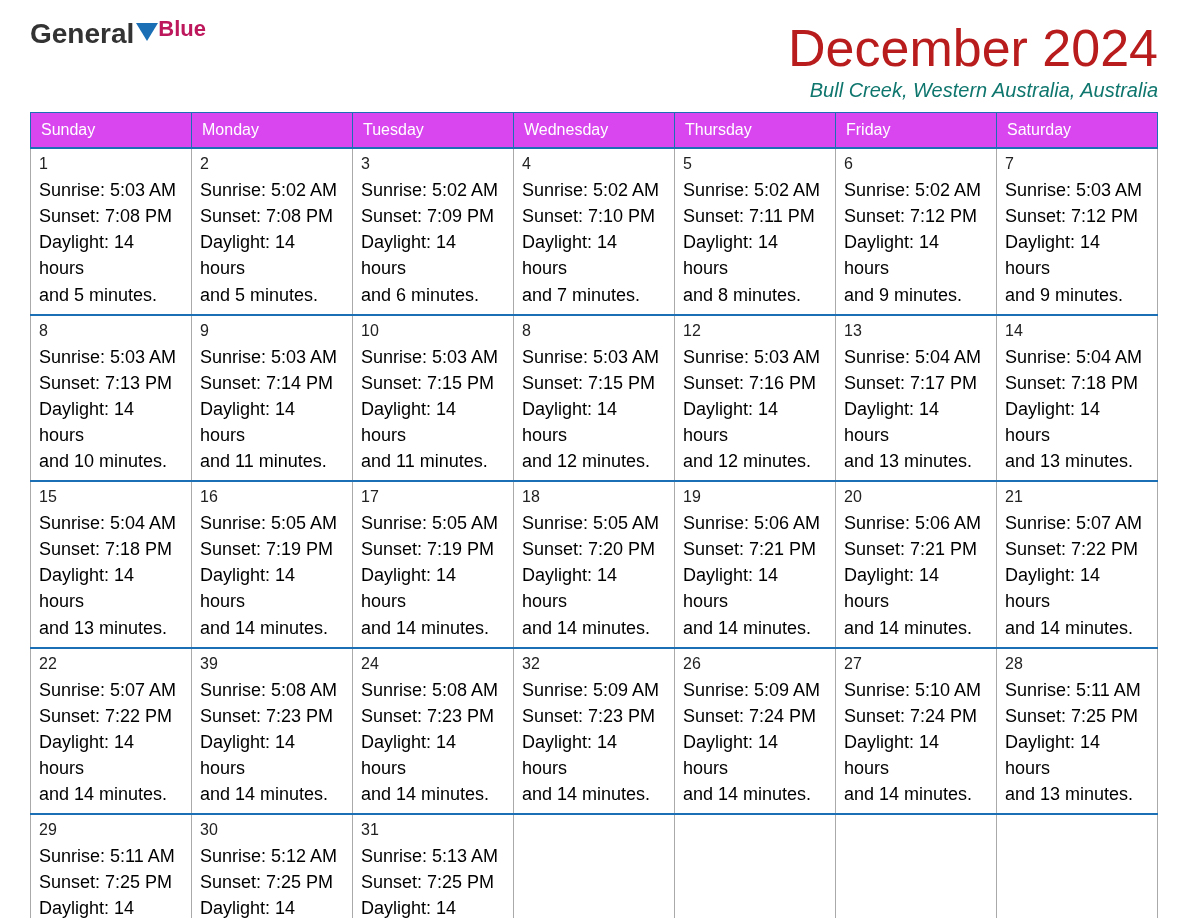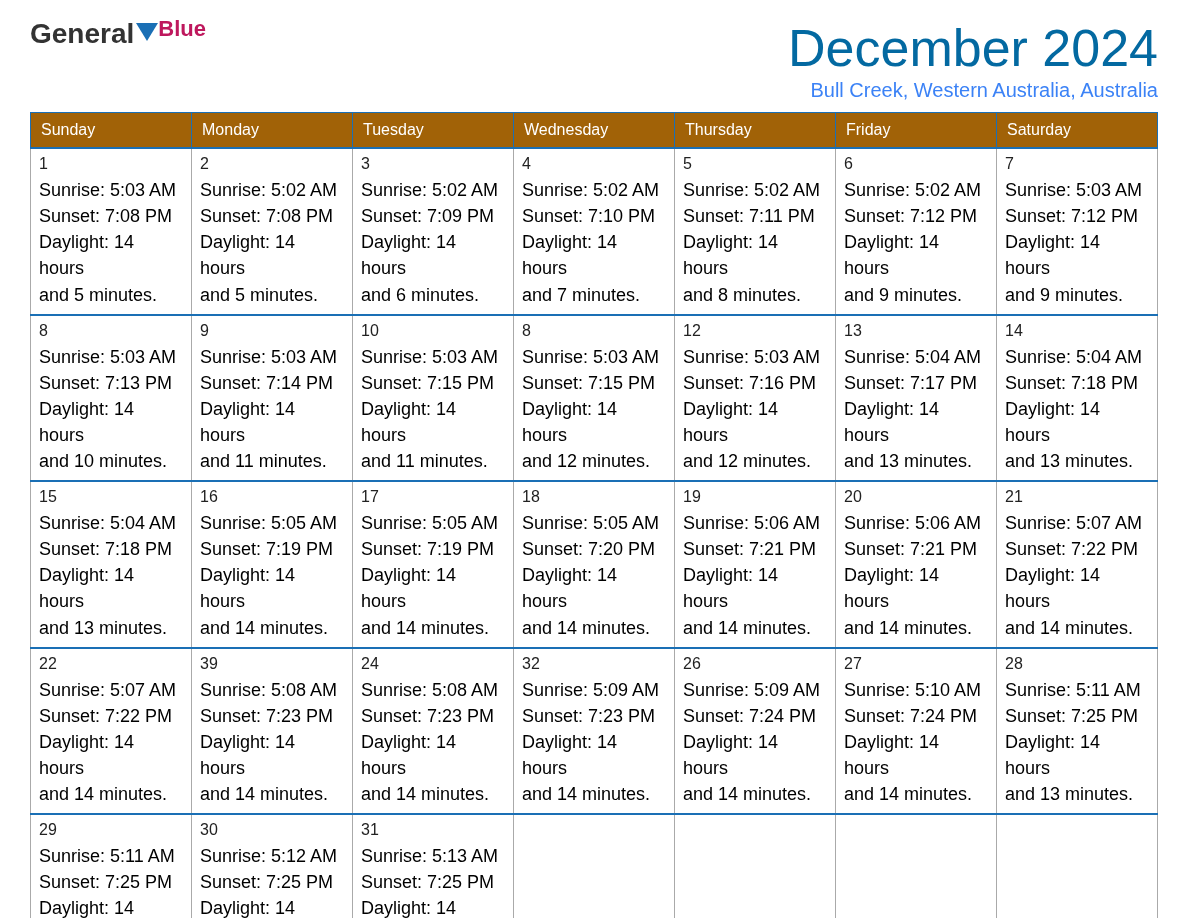--- a/index.html
+++ b/index.html
@@ -31,35 +31,36 @@
       font-weight: bold;
       color: #be185d;
       margin-top: -4px;
     }
     .title-area {
       text-align: right;
     }
     .month-title {
       font-size: 52px;
       font-weight: normal;
-      color: #0369a1;
+      color: #b91c1c;
       line-height: 1.1;
     }
     .location-title {
       font-size: 20px;
-      color: #3b82f6;
+      color: #0f766e;
       margin-top: 2px;
+      font-style: italic;
     }
     .calendar-table {
       width: 100%;
       border-collapse: collapse;
       margin-top: 8px;
     }
     .calendar-table th {
-      background-color: #a16207;
+      background-color: #d946ef;
       color: #fff;
       font-size: 16px;
       font-weight: normal;
       padding: 8px 10px;
       text-align: left;
       border: 1px solid #1a6fb5;
     }
     .calendar-table td {
       border: 1px solid #aaa;
       vertical-align: top;

